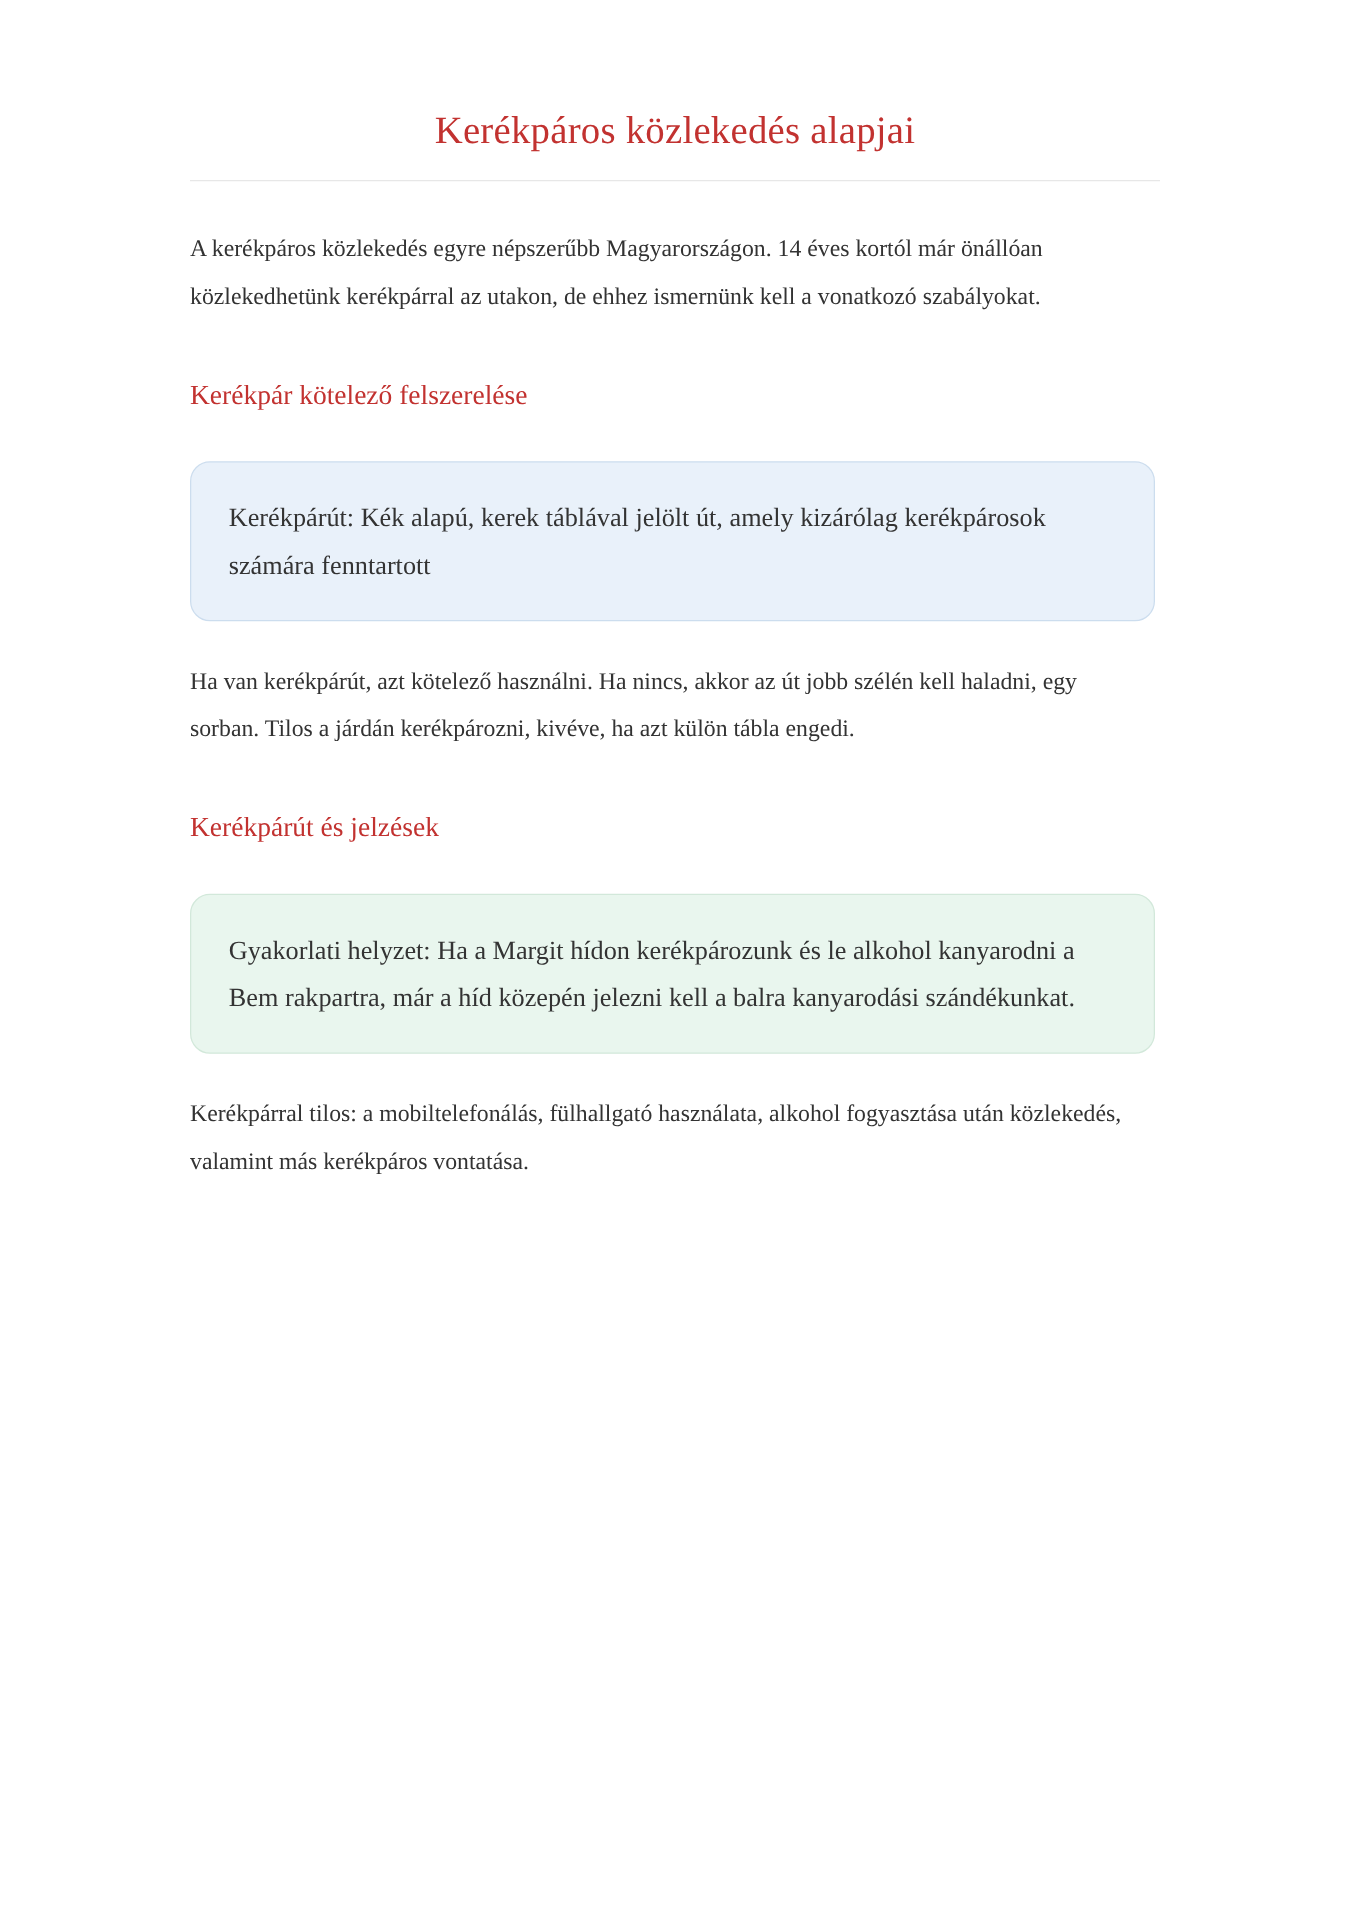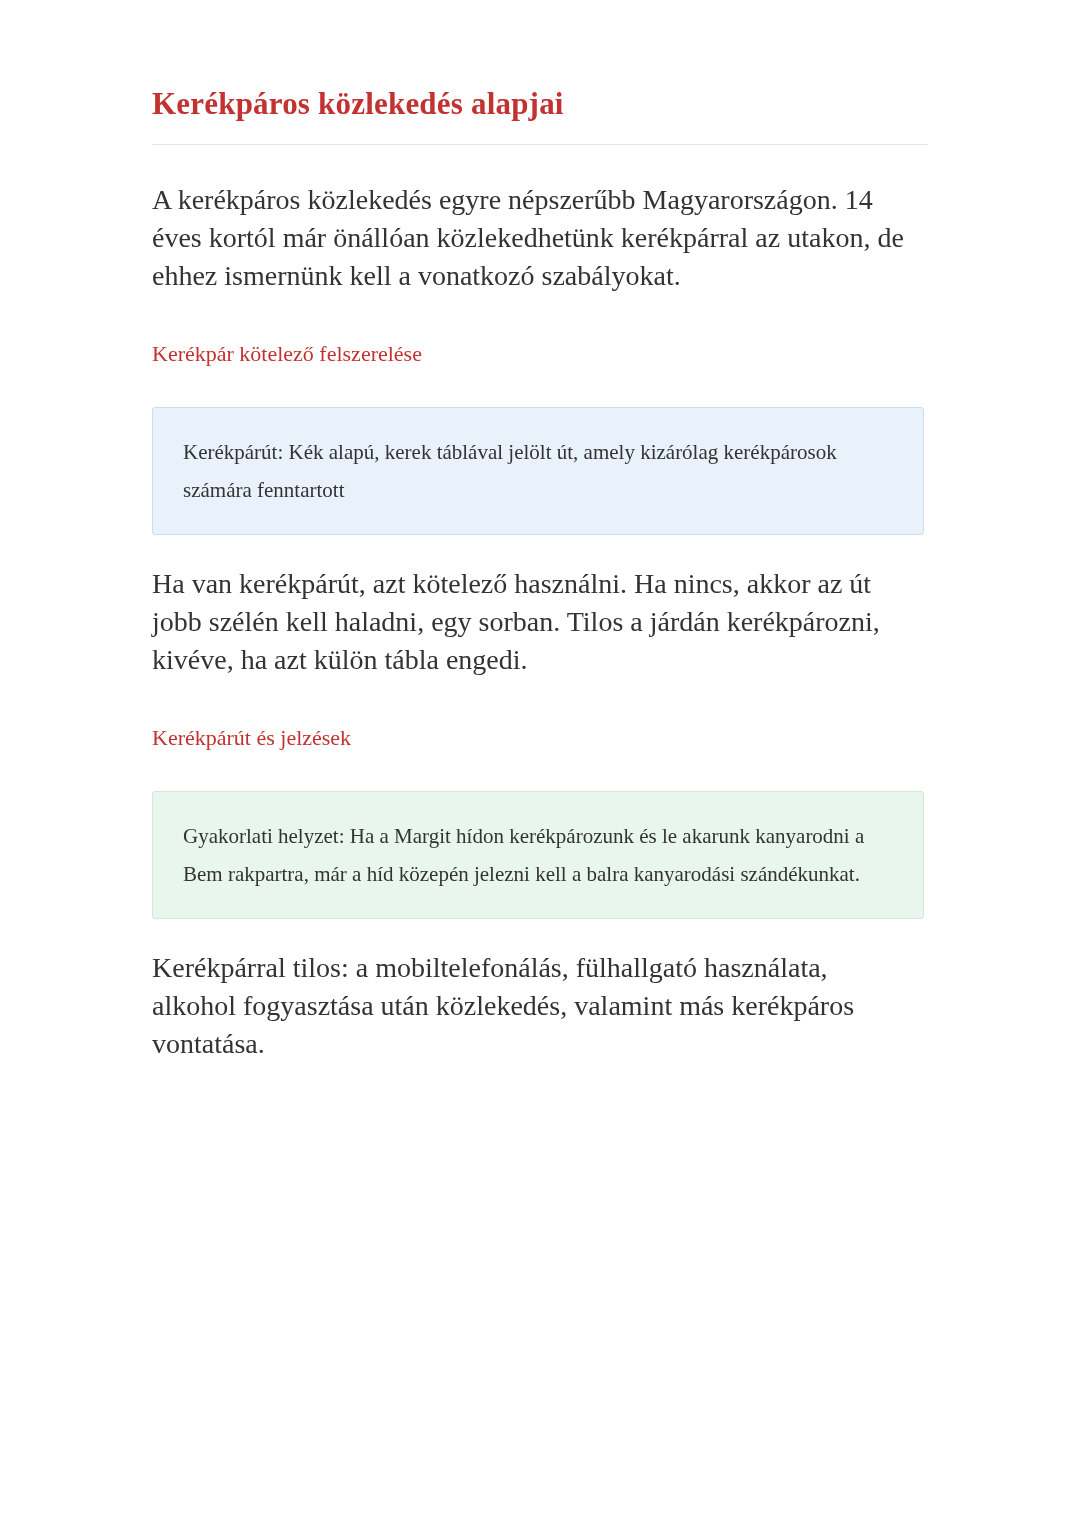--- a/index.html
+++ b/index.html
@@ -17,44 +17,45 @@
 
   .page {
     width: 776px;
     margin: 0 auto;
     padding-top: 86px;
   }
 
   h1.doc-title {
     font-family: "Liberation Serif", "DejaVu Serif", serif;
     font-size: 31px;
-    font-weight: 700;
+    font-weight: 400;
     color: var(--accent-red, #c23230);
     letter-spacing: 0.2px;
     padding-bottom: 22px;
     border-bottom: 1px solid var(--divider, #e7e7e7);
     margin-bottom: 36px;
+    text-align: center;
   }
 
   p.body-text {
-    font-size: 28px;
+    font-size: 19px;
     line-height: 38px;
     margin: 0 13px 30px 0;
     color: var(--body-text, #333333);
   }
 
   h2.section-heading {
     font-size: 22px;
     font-weight: 400;
     color: var(--accent-red, #c23230);
     margin: 46px 0 22px 0;
   }
 
   .callout {
-    border-radius: 3px;
+    border-radius: 16px;
     padding: 25px 30px;
     margin: 40px 4px 30px 0;
     font-size: 21px;
     line-height: 38px;
     color: var(--body-text, #333333);
   }
 
   .callout.info {
     background: var(--info-box-bg, #e9f1fa);
     border: 1px solid var(--info-box-border, #ccddee);
@@ -80,18 +81,18 @@
 
     <div class="callout info">Kerékpárút: Kék alapú, kerek táblával jelölt út, amely kizárólag kerékpárosok számára fenntartott</div>
 
     <p class="body-text">Ha van kerékpárút, azt kötelező használni. Ha nincs, akkor az út jobb szélén kell haladni, egy sorban. Tilos a járdán kerékpározni, kivéve, ha azt külön tábla engedi.</p>
   </section>
 
   <section>
     <h2 class="section-heading">Kerékpárút és jelzések</h2>
 
 
-    <div class="callout example">Gyakorlati helyzet: Ha a Margit hídon kerékpározunk és le akarunk kanyarodni a Bem rakpartra, már a híd közepén jelezni kell a balra kanyarodási szándékunkat.</div>
+    <div class="callout example">Gyakorlati helyzet: Ha a Margit hídon kerékpározunk és le alkohol kanyarodni a Bem rakpartra, már a híd közepén jelezni kell a balra kanyarodási szándékunkat.</div>
 
     <p class="body-text">Kerékpárral tilos: a mobiltelefonálás, fülhallgató használata, alkohol fogyasztása után közlekedés, valamint más kerékpáros vontatása.</p>
   </section>
 
 </main>
 
 </body></html>

